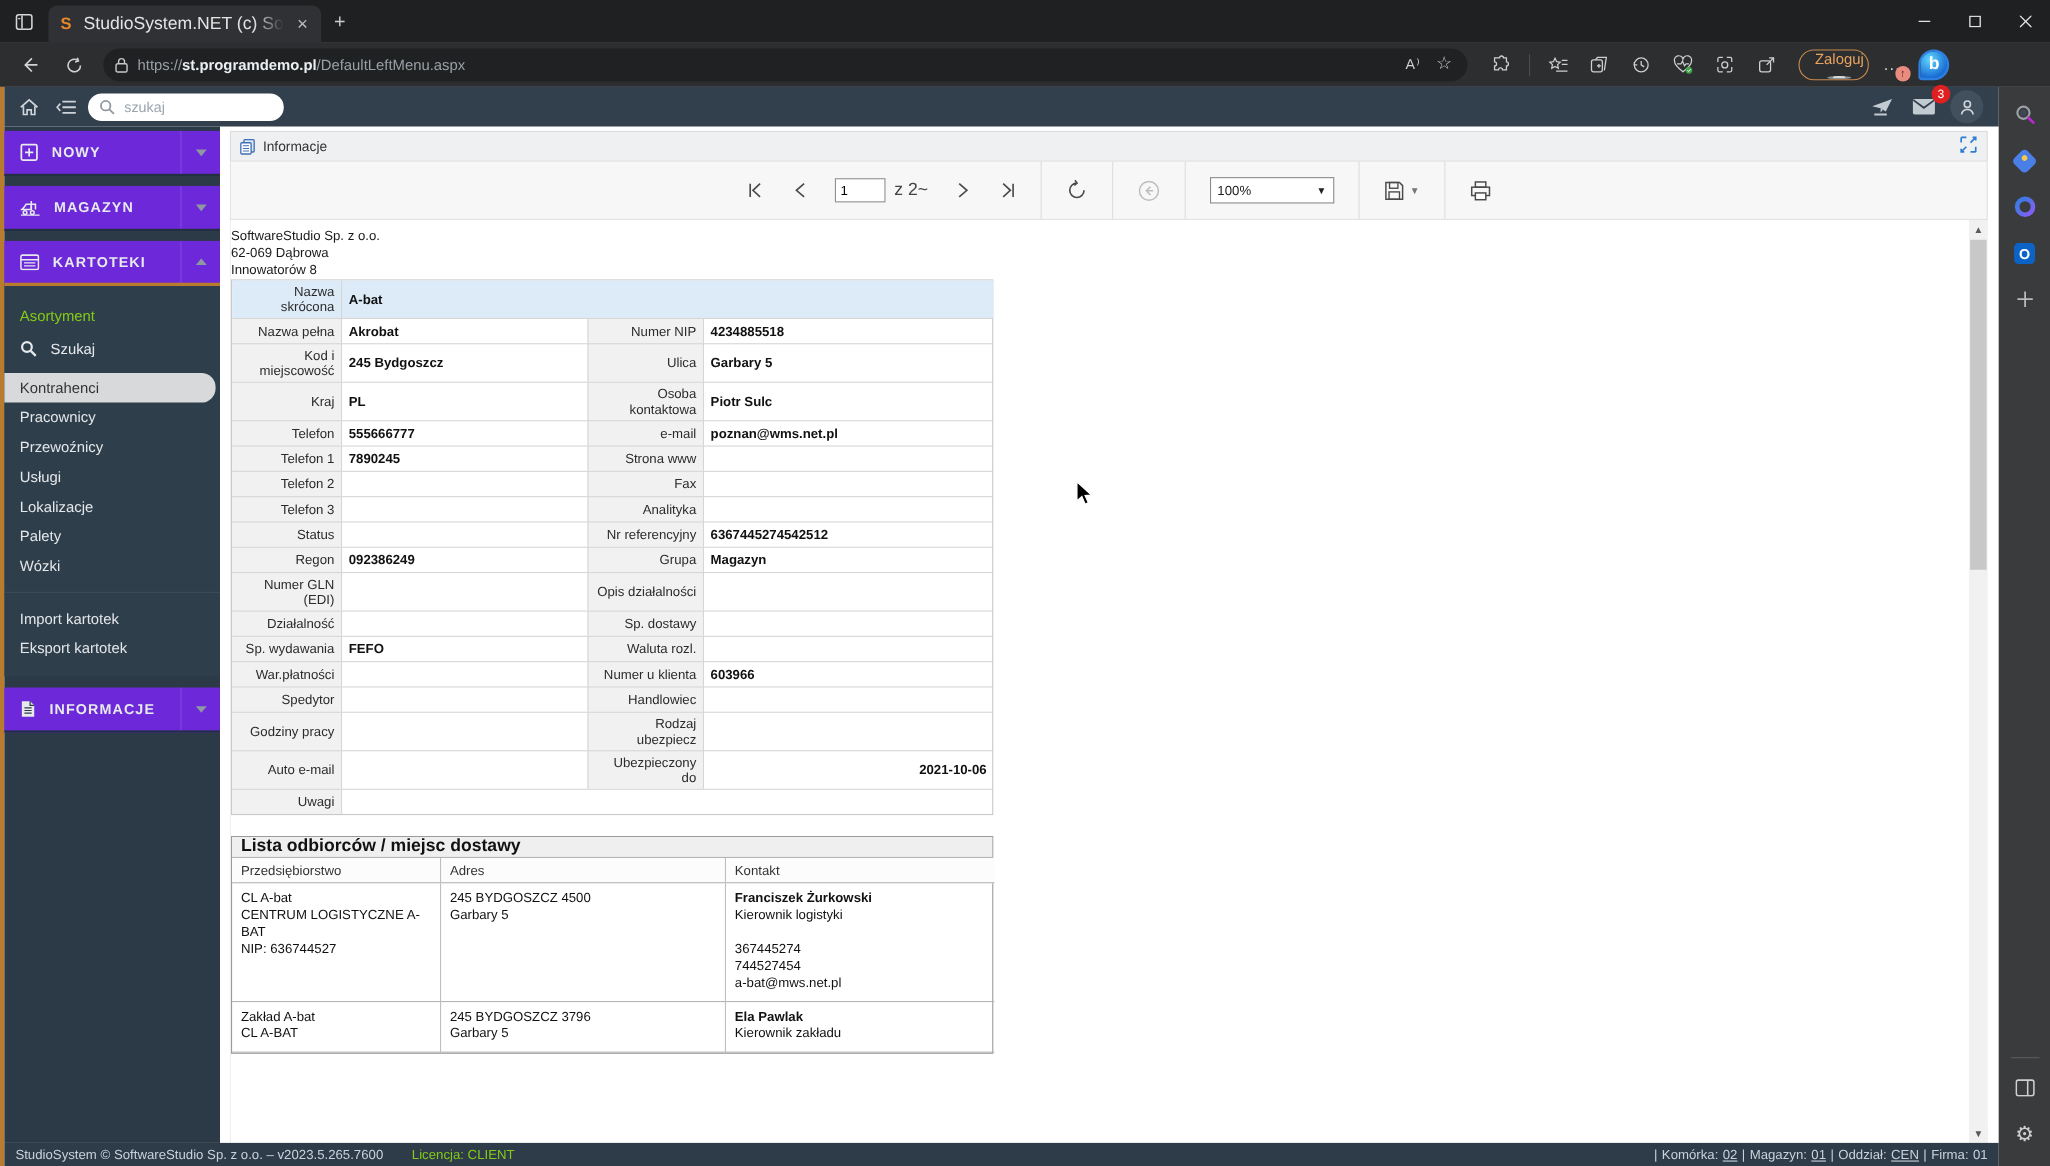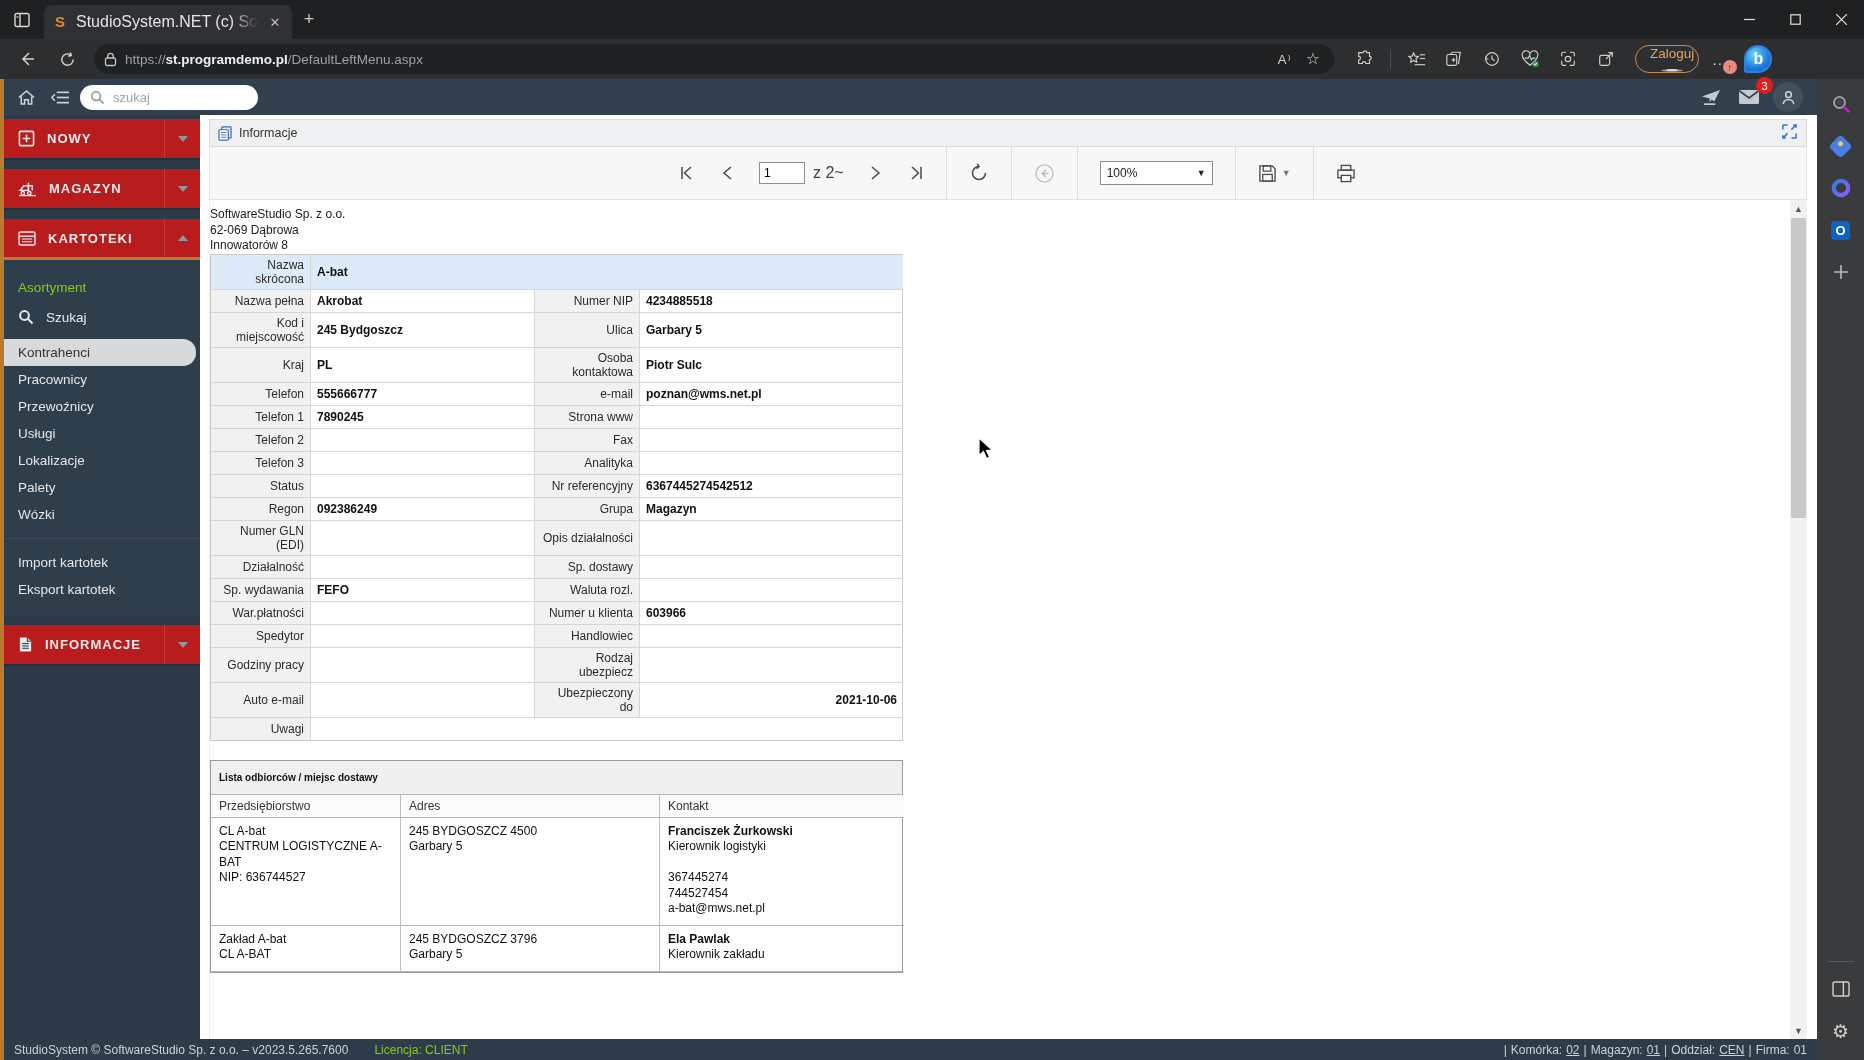--- a/index.html
+++ b/index.html
@@ -53,21 +53,21 @@
   .search-pill input{border:0;outline:0;background:transparent;font-size:13px;color:#333;width:120px;
     font-family:"Liberation Sans","DejaVu Sans",sans-serif;}
   .search-pill input::placeholder{color:#9aa3ab;}
   .appbar-right{margin-left:auto;display:flex;align-items:center;gap:10px;padding-right:6px;}
   .mail-wrap{position:relative;}
   .mail-badge{position:absolute;top:-6px;right:-10px;background:#e02020;color:#fff;border-radius:50%;
     width:17px;height:17px;font-size:11px;display:flex;align-items:center;justify-content:center;}
   .user-circle{width:30px;height:30px;border-radius:50%;background:#42505d;display:flex;align-items:center;justify-content:center;}
 
   .sidebar{position:absolute;left:4px;top:115px;width:196px;height:924px;background:#2c3947;color:#e6eaed;}
-  .side-tile{height:41px;background:#b91c1c;display:flex;align-items:center;padding:0 0 0 14px;gap:12px;
+  .side-tile{height:41px;background:#6d28d9;display:flex;align-items:center;padding:0 0 0 14px;gap:12px;
     border-bottom:2px solid #223041;position:relative;margin-bottom:9px;}
   .side-tile .tile-label{font-size:13px;font-weight:bold;letter-spacing:1px;}
   .tile-chev{margin-left:auto;width:36px;height:100%;display:flex;align-items:center;justify-content:center;
     border-left:1px solid rgba(255,255,255,.14);}
   .chev{width:0;height:0;border-left:5px solid transparent;border-right:5px solid transparent;}
   .chev.down{border-top:6px solid #8d98a1;}
   .chev.up{border-bottom:6px solid #8d98a1;}
   .side-tile.active{border-bottom:3px solid #b97c2e;margin-bottom:0;}
   .submenu{background:#2f3e4b;padding:14px 0 12px;}
   .submenu .sm-header{padding:6px 0 10px 14px;font-size:13.5px;color:#84cc16;}
@@ -126,21 +126,21 @@
     border-top:1px solid #d6d6d6;border-left:1px solid #d6d6d6;color:#111;}
   .fcell.c0{border-left:0;}
   .fcell.r0{border-top:0;}
   .flabel{background:#f1f1f1;justify-content:flex-end;text-align:right;color:#2b2b2b;}
   .fvalue{font-weight:bold;}
   .fvalue.right{justify-content:flex-end;}
   .span3{grid-column:2/5;}
   .rowblue{background:#dcebf7 !important;}
 
   .list{width:693px;border:1px solid #9b9b9b;margin-top:19px;font-size:12px;color:#111;}
-  .list-title{background:#efefef;font-weight:bold;font-size:10px;padding:11px 8px;border-bottom:1px solid #b5b5b5;}
+  .list-title{background:#efefef;font-weight:bold;font-size:16px;padding:0 8px;border-bottom:1px solid #b5b5b5;}
   .list-head,.list-row{display:grid;grid-template-columns:189px 259px 245px;}
   .list-head > div{padding:4px 8px;border-bottom:1px solid #b5b5b5;color:#333;background:#fcfcfc;}
   .list-head > div + div,.list-row > div + div{border-left:1px solid #bfbfbf;}
   .list-row > div{padding:6px 8px 8px;line-height:15.5px;border-bottom:1px solid #b5b5b5;}
   .contact-name{font-weight:bold;}
 
   .vscroll{position:absolute;left:1790px;top:200px;width:17px;height:839px;background:#f1f1f1;}
   .vs-arrow{height:17px;display:flex;align-items:center;justify-content:center;color:#5a5a5a;font-size:9px;background:#f1f1f1;}
   .vs-arrow.bottom{position:absolute;bottom:0;left:0;right:0;}
   .vs-thumb{position:absolute;left:1px;top:18px;width:15px;height:300px;background:#c8c8c8;}

